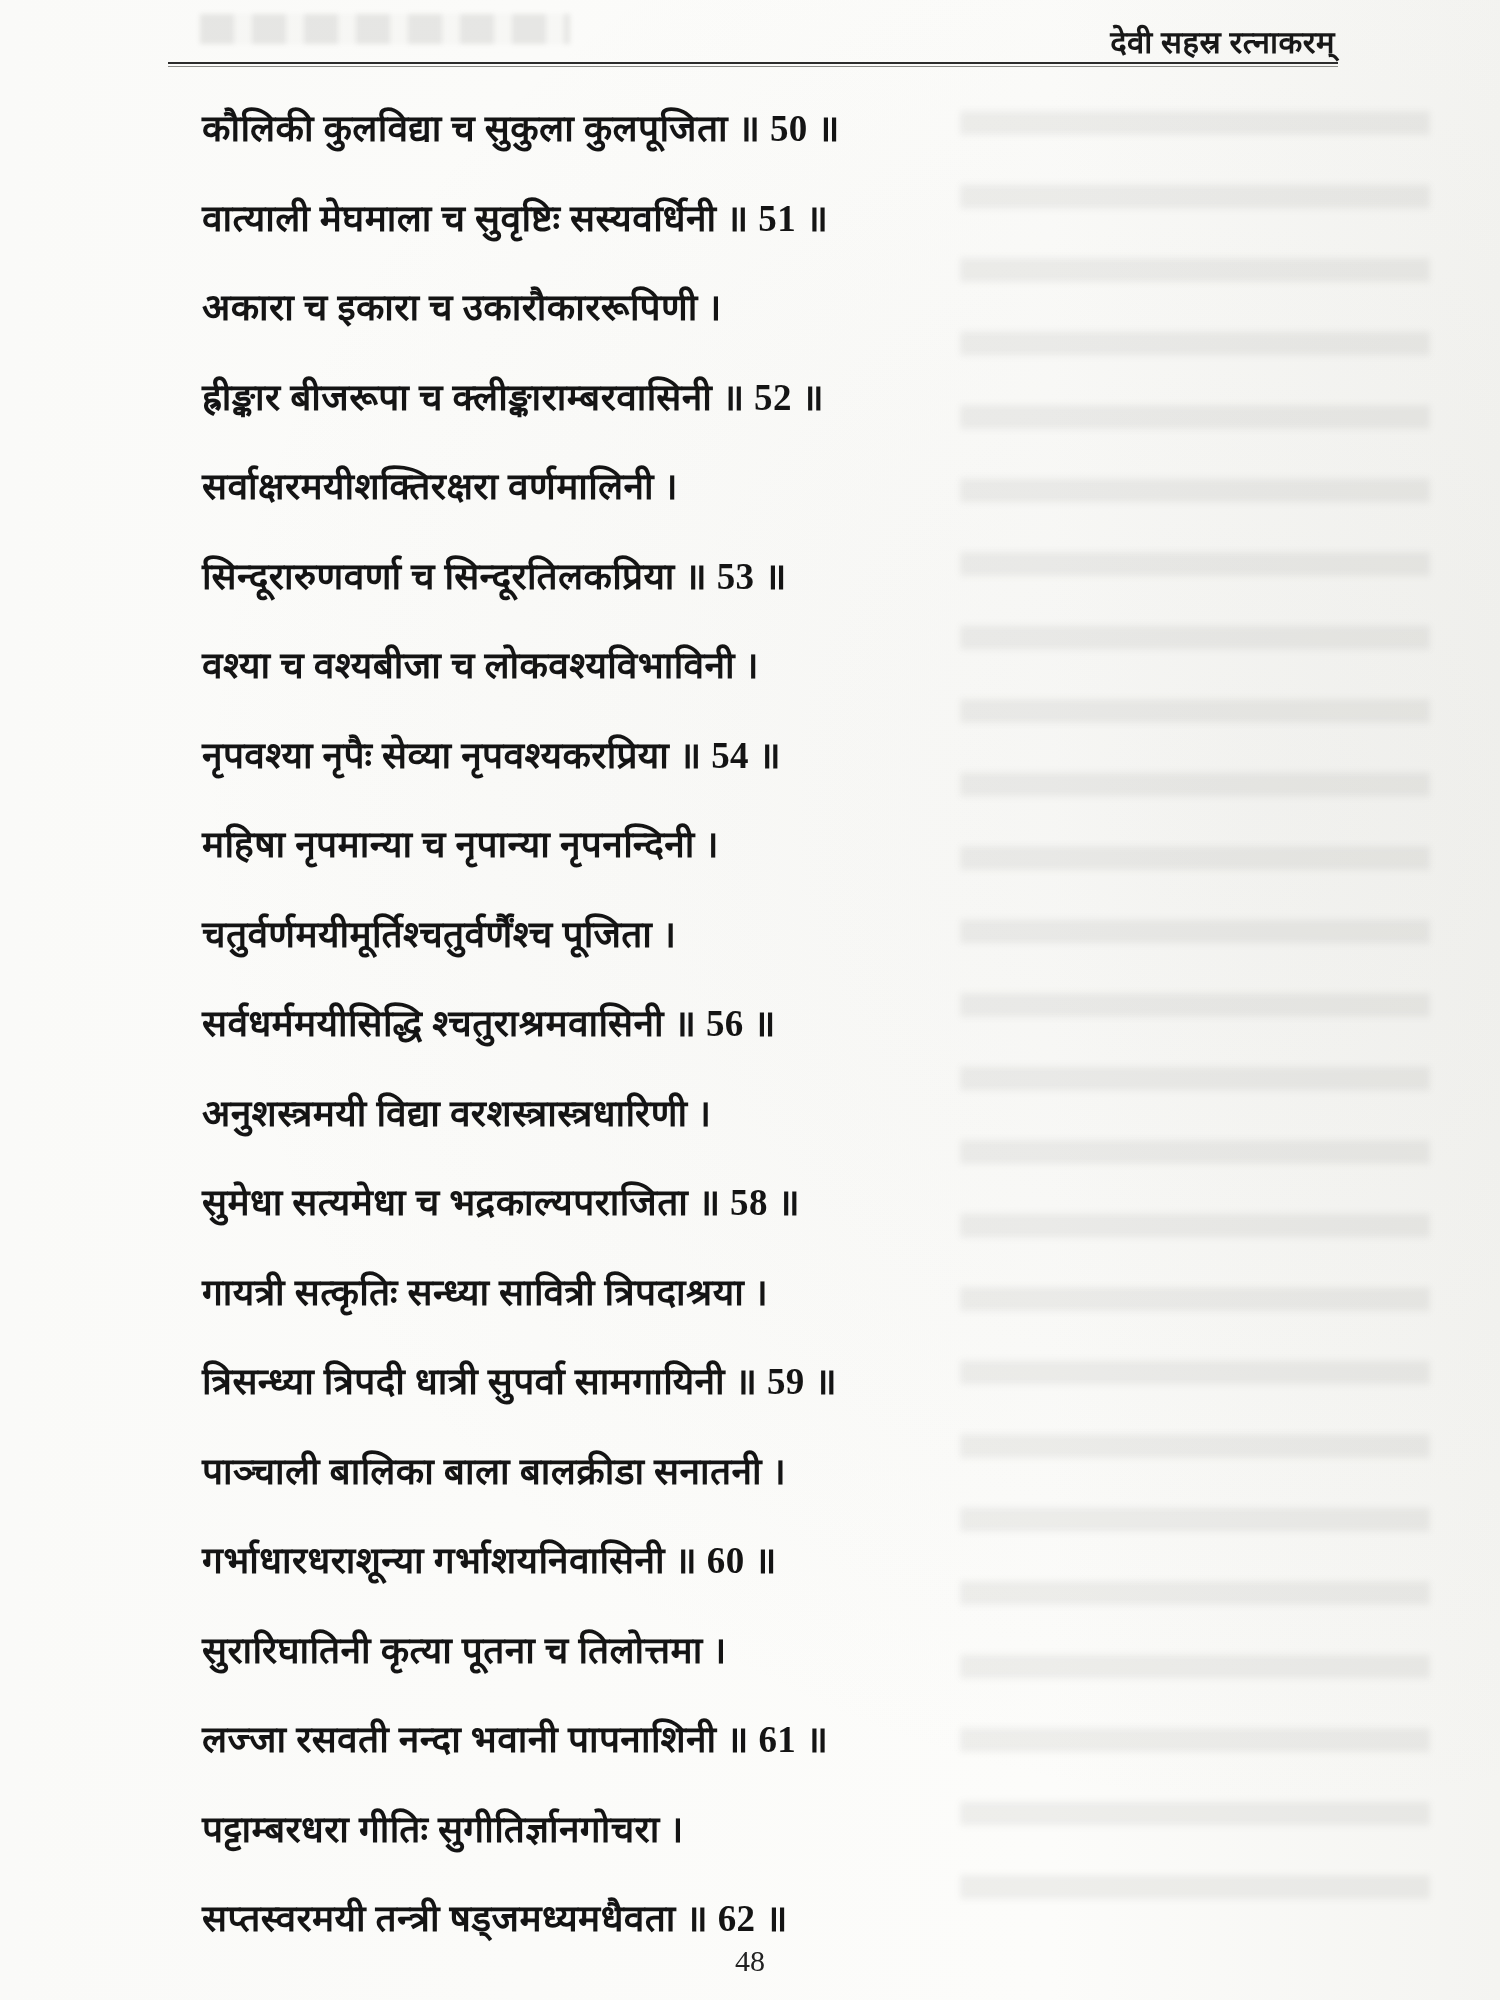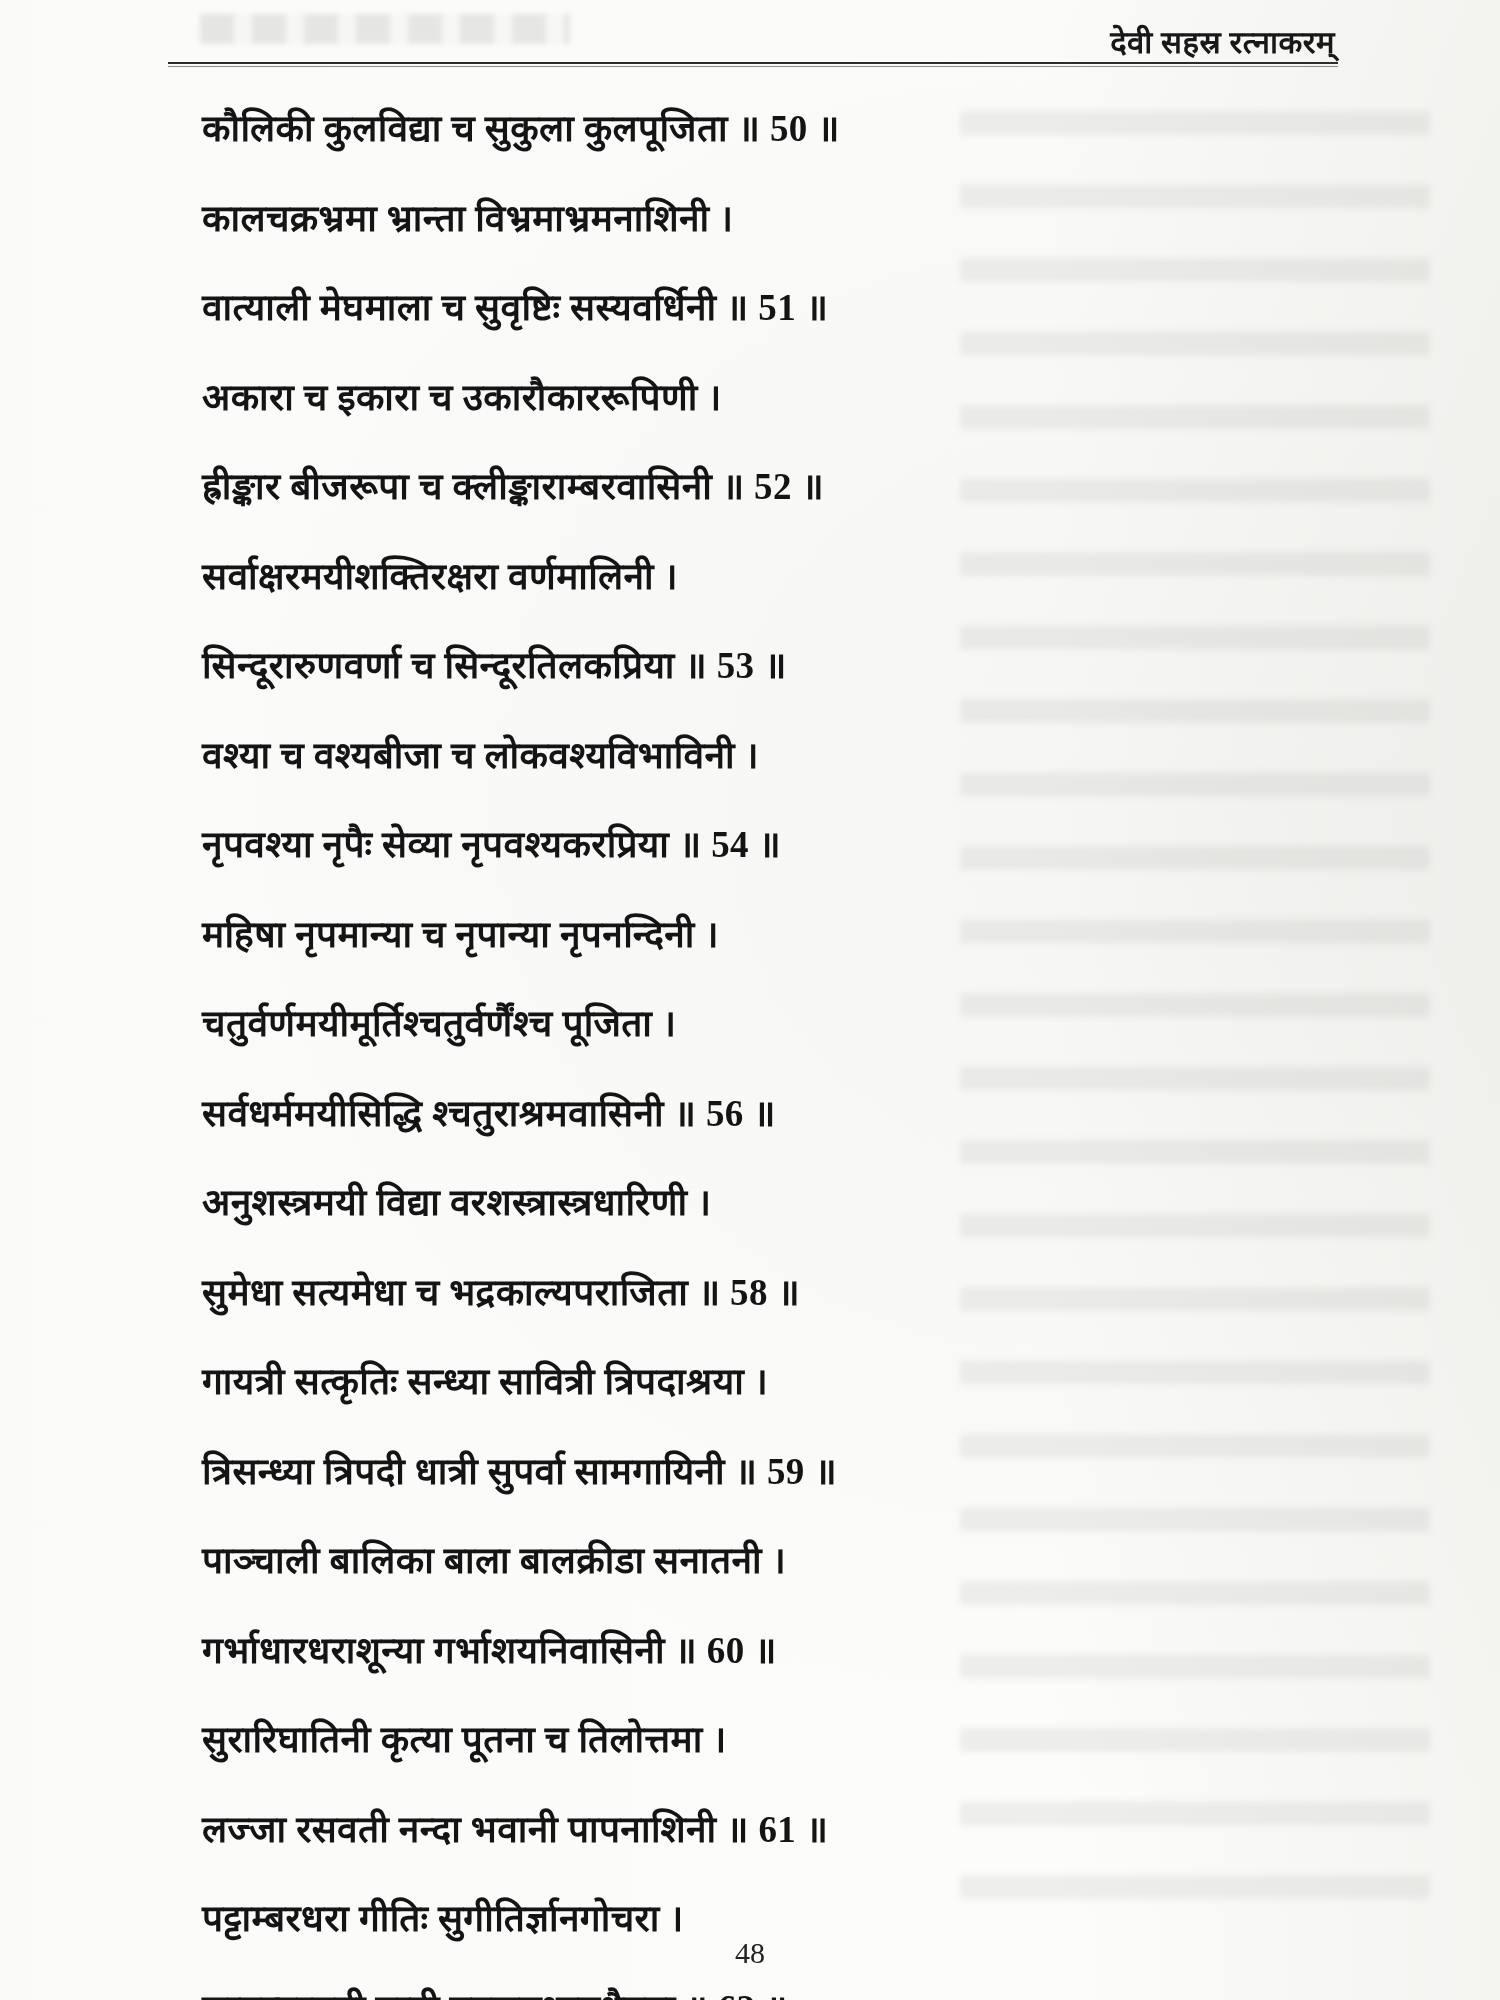--- a/index.html
+++ b/index.html
@@ -56,21 +56,21 @@
     font-size: 37px;
     font-weight: 700;
     line-height: 73.5px;
     letter-spacing: 0.4px;
     white-space: nowrap;
     color: #141414;
   }
   .page-footer {
     position: absolute;
     left: 0;
-    bottom: 30px;
+    bottom: 22px;
     width: 100%;
     text-align: center;
   }
   .page-number {
     font-size: 30px;
     font-weight: 400;
     color: #222;
   }
   
   .ghost-column {
@@ -114,21 +114,20 @@
 
   <div class="running-head">
     <span class="head-title">देवी सहस्र रत्नाकरम्</span>
   </div>
   <div class="head-rule"></div>
 
   <div class="ghost-column"></div>
 
   <div class="verses">
     <p class="verse">कौलिकी कुलविद्या च सुकुला कुलपूजिता ॥ 50 ॥</p>
-    <p class="verse">कालचक्रभ्रमा भ्रान्ता विभ्रमाभ्रमनाशिनी ।</p>
     <p class="verse">वात्याली मेघमाला च सुवृष्टिः सस्यवर्धिनी ॥ 51 ॥</p>
     <p class="verse">अकारा च इकारा च उकारौकाररूपिणी ।</p>
     <p class="verse">ह्रीङ्कार बीजरूपा च क्लीङ्काराम्बरवासिनी ॥ 52 ॥</p>
     <p class="verse">सर्वाक्षरमयीशक्तिरक्षरा वर्णमालिनी ।</p>
     <p class="verse">सिन्दूरारुणवर्णा च सिन्दूरतिलकप्रिया ॥ 53 ॥</p>
     <p class="verse">वश्या च वश्यबीजा च लोकवश्यविभाविनी ।</p>
     <p class="verse">नृपवश्या नृपैः सेव्या नृपवश्यकरप्रिया ॥ 54 ॥</p>
     <p class="verse">महिषा नृपमान्या च नृपान्या नृपनन्दिनी ।</p>
     <p class="verse">चतुर्वर्णमयीमूर्तिश्चतुर्वर्णैंश्च पूजिता ।</p>
     <p class="verse">सर्वधर्ममयीसिद्धि श्चतुराश्रमवासिनी ॥ 56 ॥</p>

